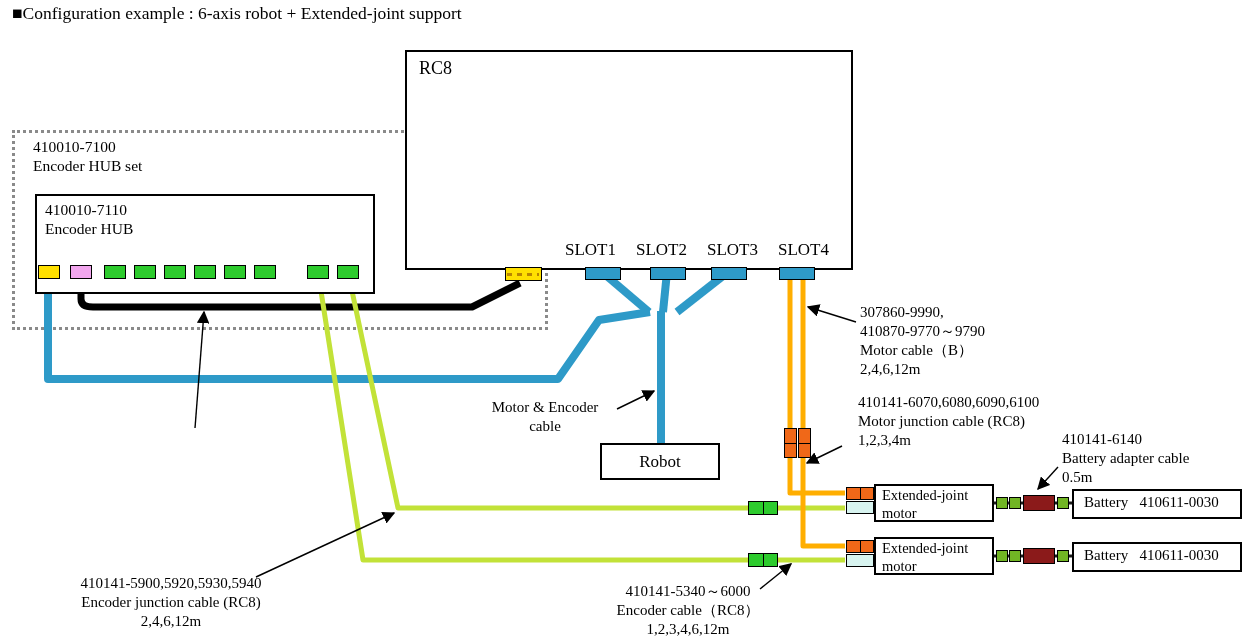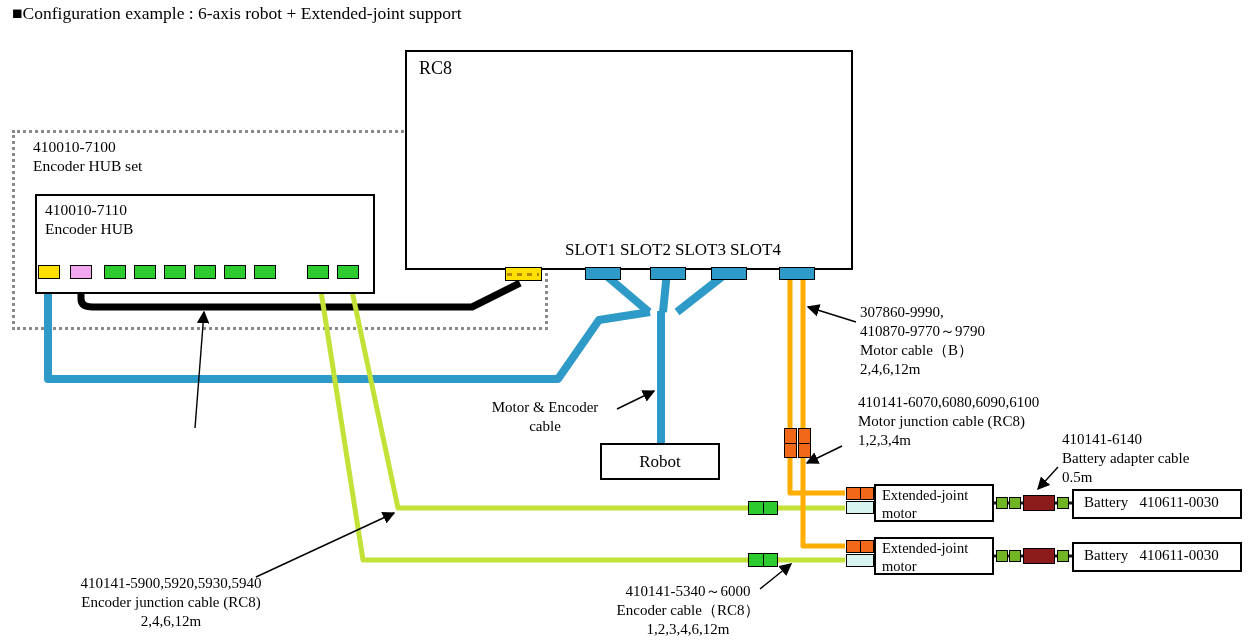--- a/index.html
+++ b/index.html
@@ -11,21 +11,21 @@
   .abs { position:absolute; }
   .lbl { position:absolute; white-space:pre; line-height:1.27; font-size:15px; z-index:5; }
   .title { left:12px; top:2px; font-size:17.5px; }
   .center { text-align:center; }
 
   .box { position:absolute; border:2.5px solid #000; background:#fff; z-index:3; }
   .box-dotted { position:absolute; border:3px dotted #8a8a8a; background:transparent; z-index:1; }
 
   .rc8 { left:405px; top:50px; width:448px; height:220px; }
   .rc8-label { position:absolute; left:12px; top:6px; font-size:18px; }
-  .slots { position:absolute; left:158px; top:188px; display:flex; gap:4px; font-size:17px; }
+  .slots { position:absolute; left:158px; top:188px; display:flex; gap:20px; font-size:17px; }
 
   .hubset { left:12px; top:130px; width:536px; height:200px; }
   .hubset-label { position:absolute; left:18px; top:4px; font-size:15.5px; line-height:1.25; white-space:pre; }
   .hub { left:35px; top:172px; width:340px; height:100px; border-width:2px;margin-top:22px; }
   .hub-label { position:absolute; left:8px; top:4px; font-size:15.5px; line-height:1.25; white-space:pre; }
 
   .robot { left:600px; top:443px; width:120px; height:37px; display:flex; align-items:center; justify-content:center; font-size:17px; }
   .motor { width:120px; height:38px; border-width:2px; }
   .motor-txt { padding:1px 0 0 6px; font-size:14.5px; line-height:1.22; white-space:pre; }
   .motor1 { left:874px; top:484px; } .motor2 { left:874px; top:537px; }

